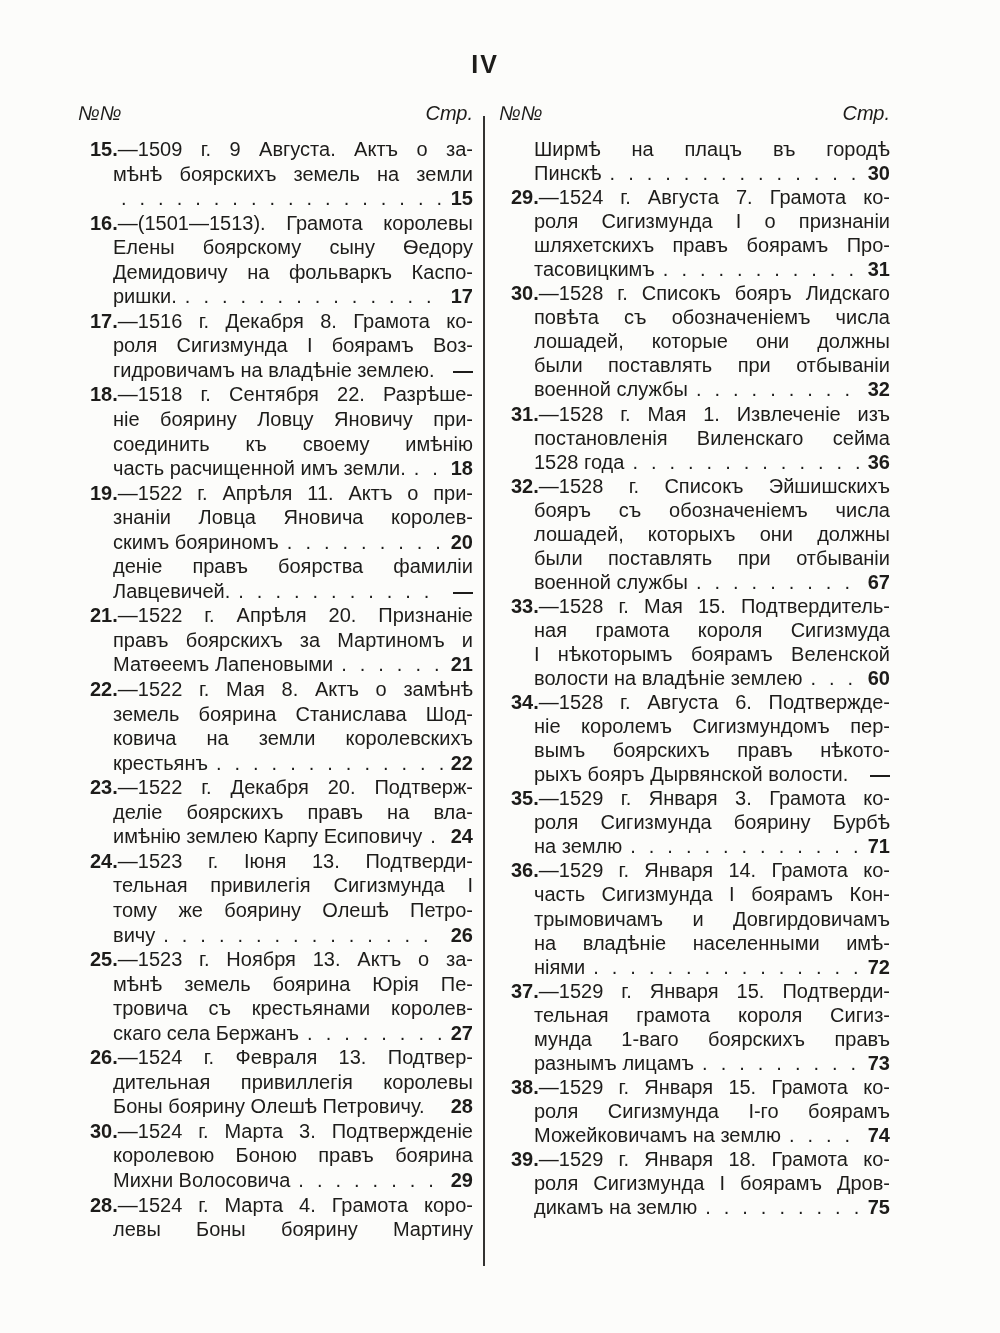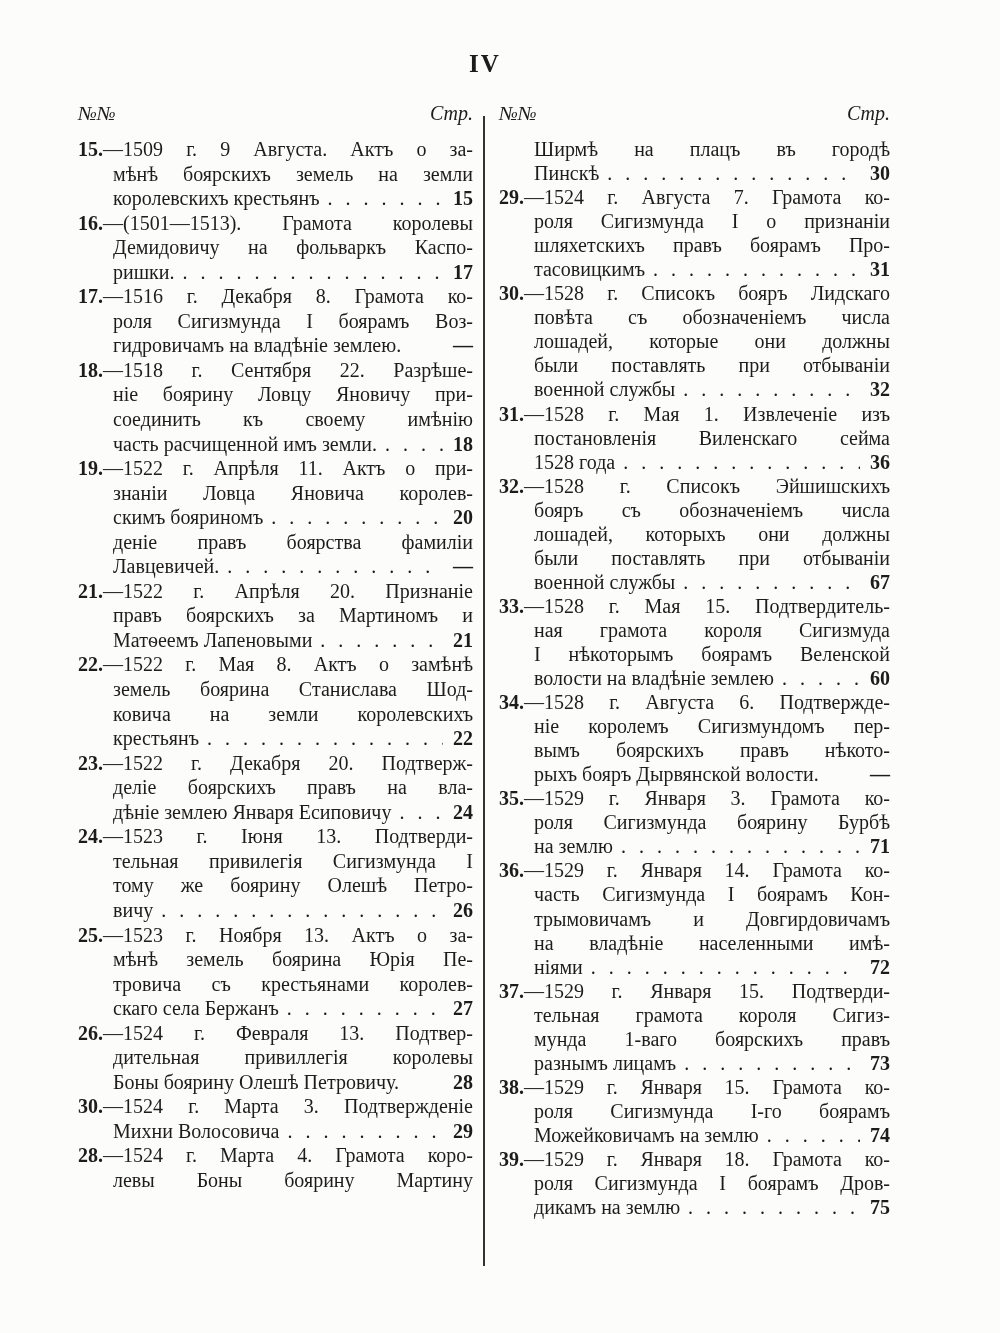--- a/index.html
+++ b/index.html
@@ -1,21 +1,21 @@
 <!DOCTYPE html>
 <html><head>
 <meta charset="utf-8">
 <style>
   html,body{margin:0;padding:0;}
   .sheet{
     position:relative;
     width:1000px;height:1333px;
     background:var(--paper,#fcfcfa);
     color:var(--ink,#1d1c1a);
-    font-family:Liberation Serif, serif;
+    font-family:Liberation Sans, sans-serif;
     overflow:hidden;
   }
   .roman{
     position:absolute;top:50px;left:440px;width:90px;
     text-align:center;font-size:25px;font-weight:700;letter-spacing:2px;
   }
   .divider{
     position:absolute;left:483px;top:116px;width:2px;height:1150px;
     background:var(--rule,#333231);
   }
@@ -27,21 +27,21 @@
     display:flex;justify-content:space-between;align-items:flex-start;
     font-style:italic;font-size:20px;height:35px;line-height:22px;
   }
   .line{
     font-size:20px;
     padding-left:35px;
   }
   .col-left .line{line-height:24.55px;}
   .col-right .line{line-height:24.05px;}
   .jline{text-align:justify;text-align-last:justify;}
-  .line.first{padding-left:0;}
+  .line.first{padding-left:0;margin-left:12px;}
   .num{font-weight:700;}
   .lastline{display:flex;align-items:flex-end;}
   .lastline .txt{white-space:nowrap;}
   .dots{
     flex:1 1 auto;overflow:hidden;white-space:nowrap;
     margin:0 4px 0 8px;letter-spacing:13px;font-size:20px;
   }
   .pg{font-weight:700;min-width:26px;text-align:right;white-space:nowrap;}
 </style>
 </head>
@@ -54,27 +54,27 @@
     <section class="col col-left">
       <div class="colhead">
         <span>№№</span>
         <span>Стр.</span>
       </div>
       <div class="entries" id="col-left">
           <div class="entry">
             <div class="line jline first"><span class="num">15.</span>—1509 г. 9 Августа. Актъ о за-</div>
             <div class="line jline">мѣнѣ боярскихъ земель на земли</div>
             <div class="line lastline">
-              <span class="txt">королевскихъ крестьянъ</span>
               <span class="dots" aria-hidden="true">...............................</span>
               <span class="pg">15</span>
             </div>
           </div>
           <div class="entry">
             <div class="line jline first"><span class="num">16.</span>—(1501—1513). Грамота королевы</div>
+            <div class="line jline">Елены боярскому сыну Ѳедору</div>
             <div class="line jline">Демидовичу на фольваркъ Каспо-</div>
             <div class="line lastline">
               <span class="txt">ришки.</span>
               <span class="dots" aria-hidden="true">...............................</span>
               <span class="pg">17</span>
             </div>
           </div>
           <div class="entry">
             <div class="line jline first"><span class="num">17.</span>—1516 г. Декабря 8. Грамота ко-</div>
             <div class="line jline">роля Сигизмунда I боярамъ Воз-</div>
@@ -127,21 +127,21 @@
             <div class="line lastline">
               <span class="txt">крестьянъ</span>
               <span class="dots" aria-hidden="true">...............................</span>
               <span class="pg">22</span>
             </div>
           </div>
           <div class="entry">
             <div class="line jline first"><span class="num">23.</span>—1522 г. Декабря 20. Подтверж-</div>
             <div class="line jline">деліе боярскихъ правъ на вла-</div>
             <div class="line lastline">
-              <span class="txt">дѣніе землею Января Есиповичу</span>
+              <span class="txt">имѣнію землею Карпу Есиповичу</span>
               <span class="dots" aria-hidden="true">...............................</span>
               <span class="pg">24</span>
             </div>
           </div>
           <div class="entry">
             <div class="line jline first"><span class="num">24.</span>—1523 г. Іюня 13. Подтверди-</div>
             <div class="line jline">тельная привилегія Сигизмунда I</div>
             <div class="line jline">тому же боярину Олешѣ Петро-</div>
             <div class="line lastline">
               <span class="txt">вичу</span>
@@ -163,20 +163,21 @@
             <div class="line jline first"><span class="num">26.</span>—1524 г. Февраля 13. Подтвер-</div>
             <div class="line jline">дительная привиллегія королевы</div>
             <div class="line lastline">
               <span class="txt">Боны боярину Олешѣ Петровичу.</span>
               <span class="dots" aria-hidden="true"></span>
               <span class="pg">28</span>
             </div>
           </div>
           <div class="entry">
             <div class="line jline first"><span class="num">30.</span>—1524 г. Марта 3. Подтвержденіе</div>
+            <div class="line jline">королевою Боною правъ боярина</div>
             <div class="line lastline">
               <span class="txt">Михни Волосовича</span>
               <span class="dots" aria-hidden="true">...............................</span>
               <span class="pg">29</span>
             </div>
           </div>
           <div class="entry">
             <div class="line jline first"><span class="num">28.</span>—1524 г. Марта 4. Грамота коро-</div>
             <div class="line jline">левы Боны боярину Мартину</div>
           </div>

